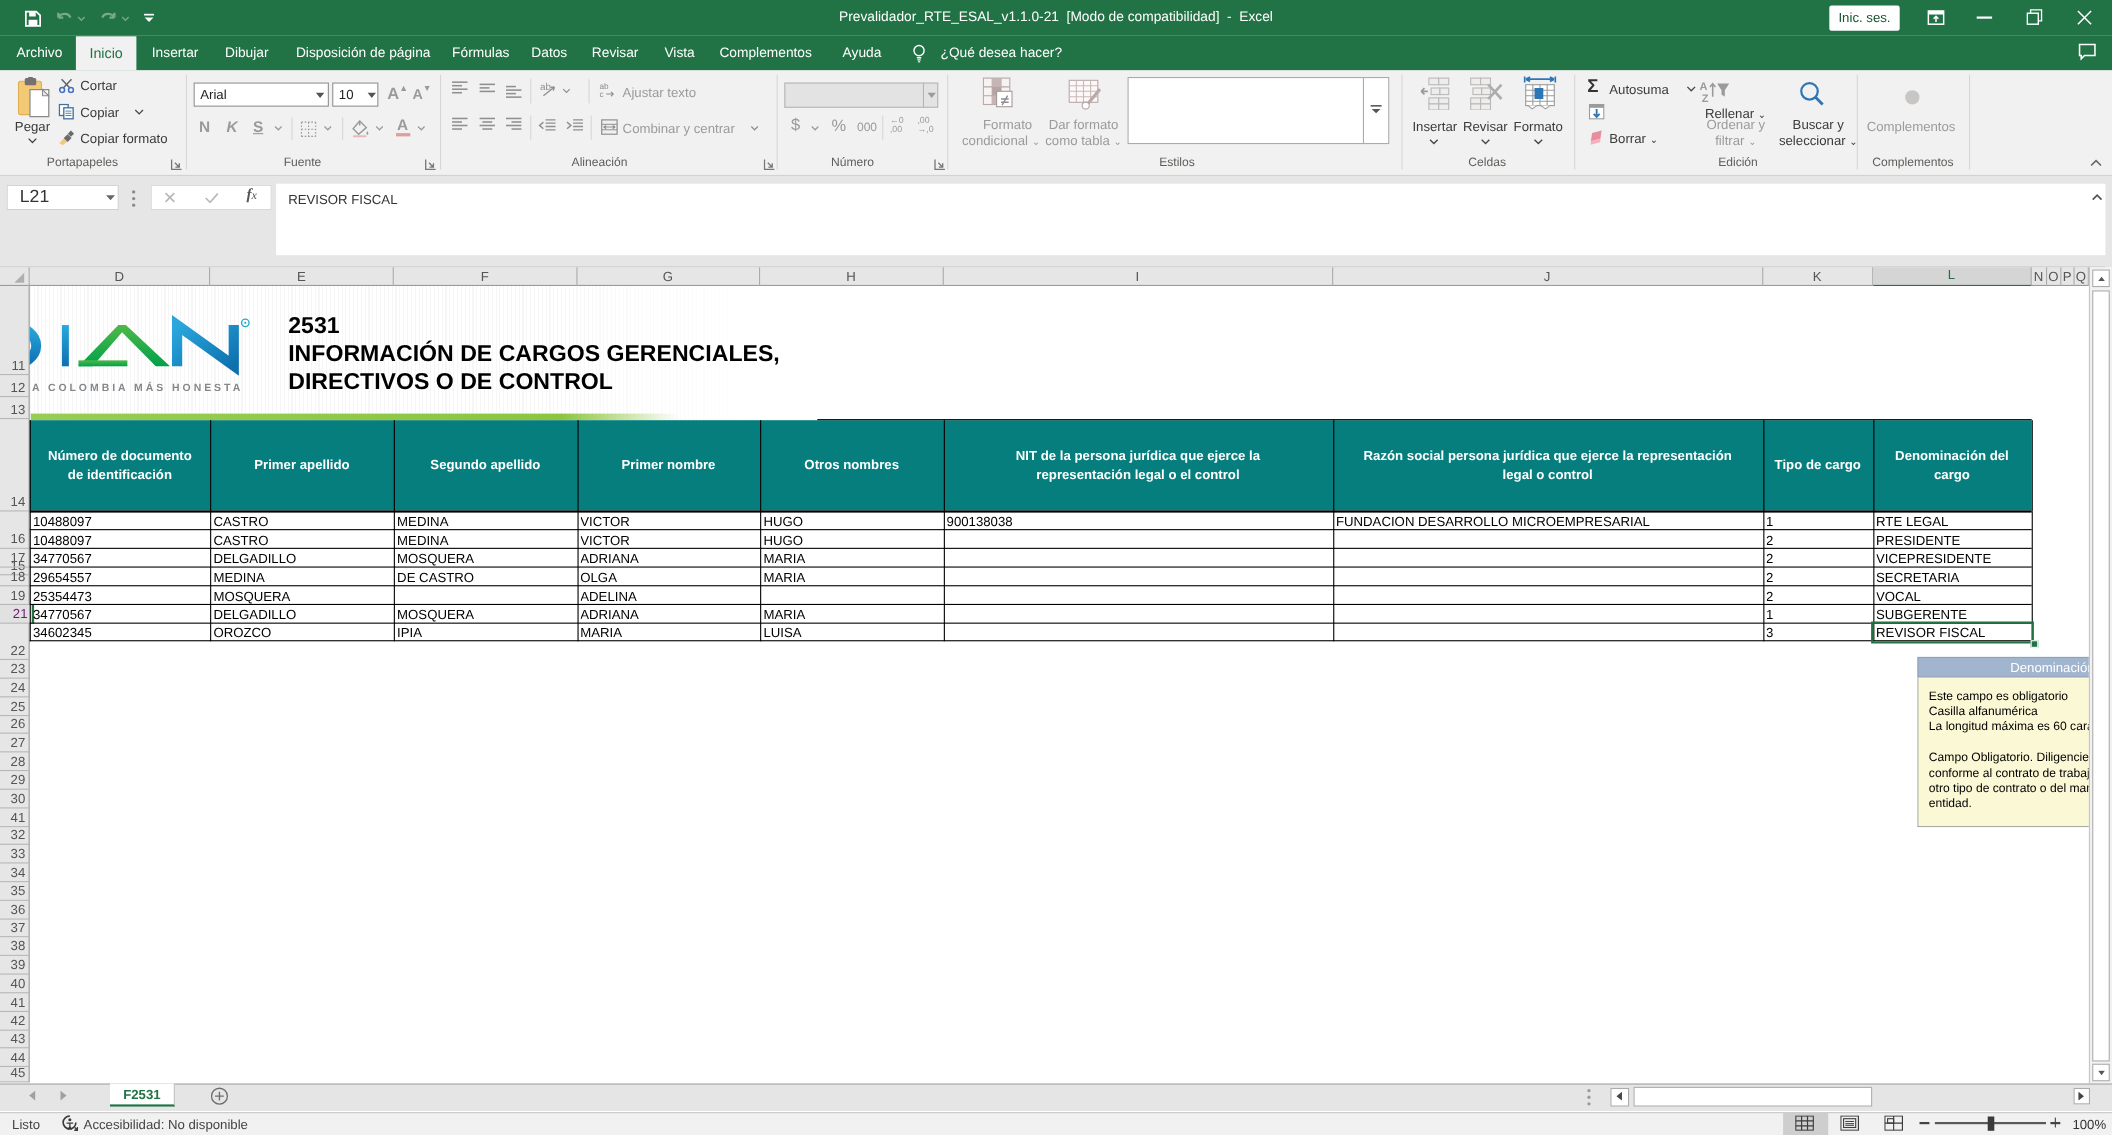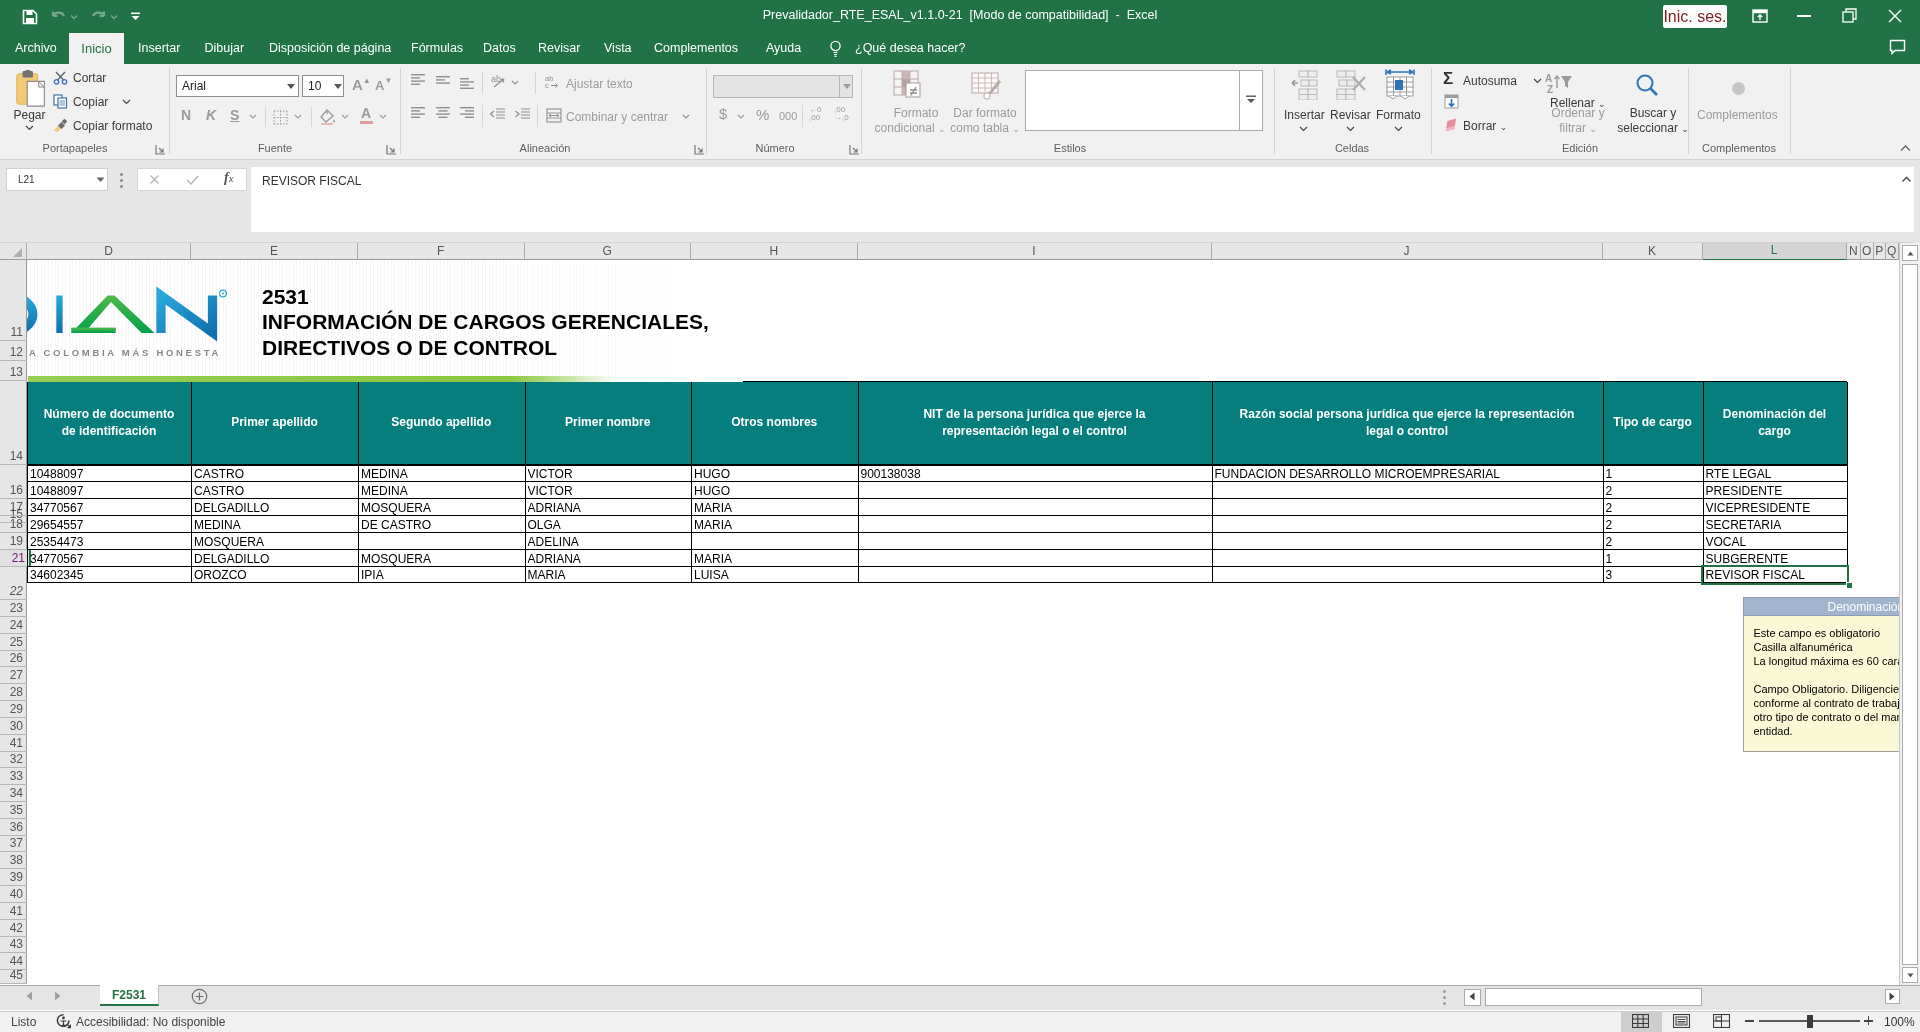--- a/index.html
+++ b/index.html
@@ -32,21 +32,21 @@
 <path d="M15 6 C13 2, 6 1, 4 6 M15 6 L15 1.5 M15 6 L10.5 6" fill="none" stroke="rgba(255,255,255,.38)" stroke-width="2.2"></path>
 </svg>
 <svg class="ab" style="left:110px;top:14px" width="8" height="6" viewBox="0 0 8 6">
     <path d="M1 1.5 L4 4.5 L7 1.5" fill="none" stroke="rgba(255,255,255,.38)" stroke-width="1.3"></path>
   </svg>
 <svg class="ab" style="left:130px;top:12px" width="11" height="9" viewBox="0 0 11 9">
 <rect x="1" y="0.5" width="9" height="1.6" fill="#fff"></rect>
     <path d="M1.5 4 L5.5 8 L9.5 4 Z" fill="#fff"></path>
 </svg>
 <div class="ab" style="left:0;top:0;width:1920px;text-align:center;color:#fff;font-size:12.5px;line-height:31px">Prevalidador_RTE_ESAL_v1.1.0-21&nbsp; [Modo de compatibilidad]&nbsp; -&nbsp; Excel</div>
-<div class="ab" style="left:1663px;top:5px;width:64px;height:23px;background:#fff;border-radius:2px;color:#7f1d1d;font-size:16px;text-align:center;line-height:23px">Inic. ses.</div>
+<div class="ab" style="left:1663px;top:5px;width:64px;height:23px;background:#fff;border-radius:2px;color:#14532d;font-size:12px;text-align:center;line-height:23px">Inic. ses.</div>
 <svg class="ab" style="left:1752px;top:8px" width="16" height="16" viewBox="0 0 16 16">
 <rect x="1" y="2" width="14" height="12" fill="none" stroke="#fff" stroke-width="1.4"></rect>
 <rect x="1" y="2" width="14" height="3.2" fill="#fff"></rect>
 <path d="M8 12 L8 7 M5.8 9 L8 6.8 L10.2 9" stroke="#fff" stroke-width="1.4" fill="none"></path>
 </svg>
 <div class="ab" style="left:1797px;top:15px;width:14px;height:1.6px;background:#fff"></div>
 <svg class="ab" style="left:1842px;top:8px" width="15" height="15" viewBox="0 0 15 15">
 <rect x="1" y="4" width="10" height="10" fill="none" stroke="#fff" stroke-width="1.3"></rect>
 <path d="M4 4 L4 1 L14 1 L14 11 L11 11" fill="none" stroke="#fff" stroke-width="1.3"></path>
 </svg>
@@ -366,21 +366,21 @@
 <div class="ab btxt" style="left:1608px;top:106px;width:90px;text-align:center">Buscar y</div>
 <div class="ab btxt" style="left:1603px;top:121px;width:100px;text-align:center">seleccionar <span style="font-size:9px">⌄</span></div>
 <div class="glabel" style="left:1530px;top:142px;width:100px">Edición</div>
 <div class="ab" style="left:1732px;top:82px;width:13px;height:13px;border-radius:50%;background:#c8c6c4"></div>
 <div class="ab dtxt" style="left:1697px;top:108px">Complementos</div>
 <div class="glabel" style="left:1689px;top:142px;width:100px">Complementos</div>
 <svg class="ab" style="left:1899px;top:143px" width="13" height="9" viewBox="0 0 13 9">
 <path d="M2 7.5 L6.5 3 L11 7.5" fill="none" stroke="#666" stroke-width="1.4"></path>
 </svg>
 <div class="ab" style="left:0;top:160px;width:1920px;height:83px;background:#e6e6e6"></div>
-<div class="ab" style="left:6px;top:168px;width:102px;height:23px;background:#fff;border:1px solid #d0d0d0;font-size:10px;color:#333;line-height:21px;padding-left:11px">L21</div>
+<div class="ab" style="left:6px;top:168px;width:102px;height:23px;background:#fff;border:1px solid #d0d0d0;font-size:16px;color:#333;line-height:21px;padding-left:11px">L21</div>
 <svg class="ab" style="left:96px;top:177px" width="9" height="6" viewBox="0 0 9 6">
     <path d="M0.5 0.5 L4.5 5 L8.5 0.5 Z" fill="#666"></path>
   </svg>
 <div class="ab" style="left:120px;top:173px;width:3px;height:3px;border-radius:50%;background:#8a8a8a"></div>
 <div class="ab" style="left:120px;top:179px;width:3px;height:3px;border-radius:50%;background:#8a8a8a"></div>
 <div class="ab" style="left:120px;top:185px;width:3px;height:3px;border-radius:50%;background:#8a8a8a"></div>
 <div class="ab" style="left:137px;top:168px;width:110px;height:23px;background:#fff;border:1px solid #d8d8d8"></div>
 <svg class="ab" style="left:149px;top:174px" width="11" height="11" viewBox="0 0 11 11">
     <path d="M1.5 1.5 L9.5 9.5 M9.5 1.5 L1.5 9.5" stroke="#b8b8b8" stroke-width="1.5"></path>
   </svg>
@@ -416,21 +416,21 @@
 <div class="rowhdr" style="left:0;top:341.3px;width:27px;height:19.69999999999999px;">12</div>
 <div class="rowhdr" style="left:0;top:361px;width:27px;height:20px;">13</div>
 <div class="rowhdr" style="left:0;top:381px;width:27px;height:84.39999999999998px;">14</div>
 <div class="rowhdr" style="left:0;top:465.4px;width:27px;height:16.829999999999984px;margin-top:41px;">15</div>
 <div class="rowhdr" style="left:0;top:482.22999999999996px;width:27px;height:16.829999999999984px;">16</div>
 <div class="rowhdr" style="left:0;top:499.05999999999995px;width:27px;height:16.83000000000004px;">17</div>
 <div class="rowhdr" style="left:0;top:515.89px;width:27px;height:16.83000000000004px;">18</div>
 <div class="rowhdr" style="left:0;top:532.72px;width:27px;height:16.83000000000004px;">19</div>
 <div class="rowhdr" style="left:0;top:549.5500000000001px;width:27px;height:16.83000000000004px;">20</div>
 <div class="rowhdr" style="left:0;top:550px;width:31px;height:16.83000000000004px;color:#701a75;border-right:2px solid #217346;background:#e1e1e1">21</div>
-<div class="rowhdr" style="left:0;top:583.2100000000002px;width:27px;height:16.83000000000004px;font-style:italic;">22</div>
+<div class="rowhdr" style="left:0;top:583.2100000000002px;width:27px;height:16.83000000000004px;">22</div>
 <div class="rowhdr" style="left:0;top:600.0400000000002px;width:27px;height:16.83000000000004px;">23</div>
 <div class="rowhdr" style="left:0;top:616.8700000000002px;width:27px;height:16.83000000000004px;">24</div>
 <div class="rowhdr" style="left:0;top:633.7000000000003px;width:27px;height:16.83000000000004px;">25</div>
 <div class="rowhdr" style="left:0;top:650.5300000000003px;width:27px;height:16.83000000000004px;">26</div>
 <div class="rowhdr" style="left:0;top:667.3600000000004px;width:27px;height:16.83000000000004px;">27</div>
 <div class="rowhdr" style="left:0;top:684.1900000000004px;width:27px;height:16.83000000000004px;">28</div>
 <div class="rowhdr" style="left:0;top:701.0200000000004px;width:27px;height:16.83000000000004px;">29</div>
 <div class="rowhdr" style="left:0;top:717.8500000000005px;width:27px;height:16.83000000000004px;">30</div>
 <div class="rowhdr" style="left:0;top:734.6800000000005px;width:27px;height:16.83000000000004px;">41</div>
 <div class="rowhdr" style="left:0;top:751.5100000000006px;width:27px;height:16.83000000000004px;">32</div>

